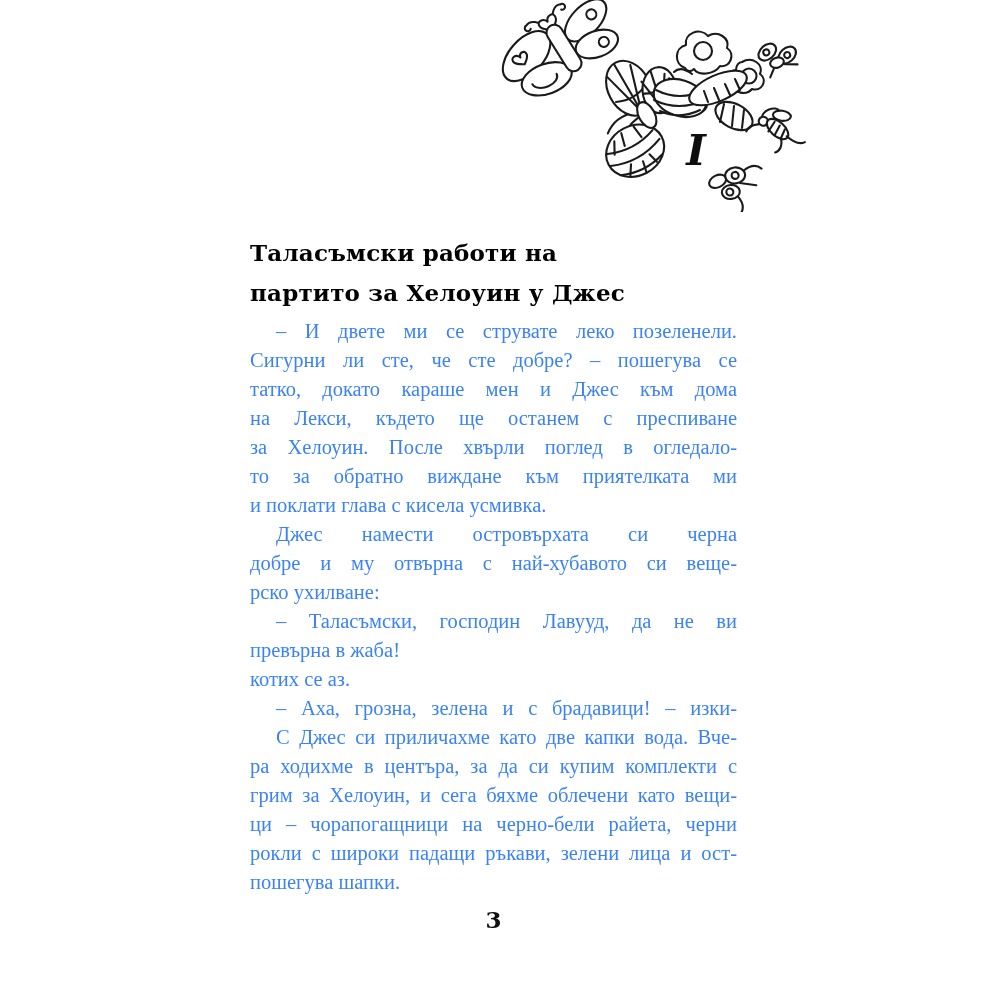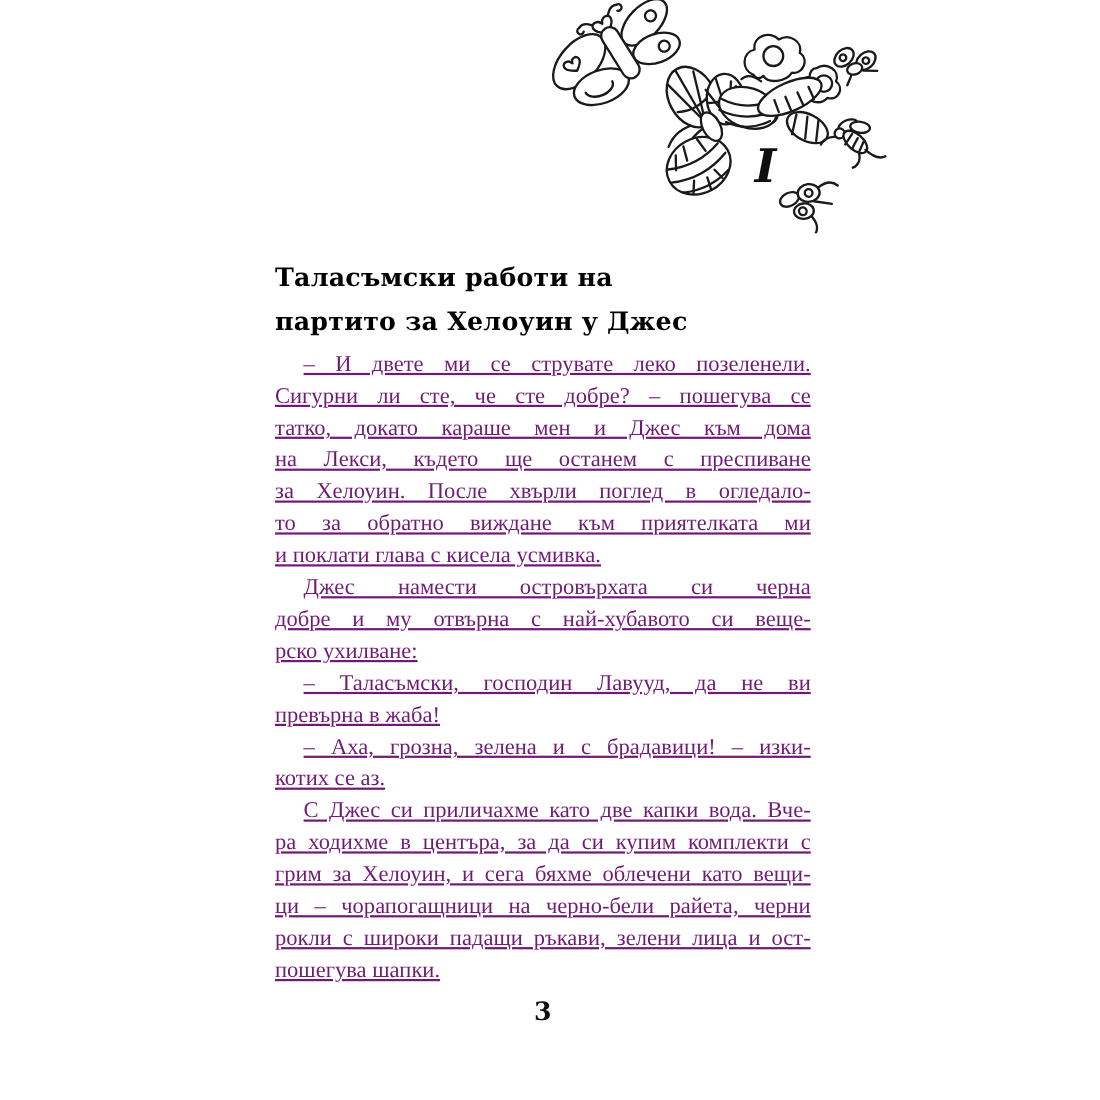--- a/index.html
+++ b/index.html
@@ -20,21 +20,21 @@
     font-family:"DejaVu Serif",serif;font-style:italic;font-weight:bold;
     font-size:42px;line-height:44px;color:#0e0e0e;
   }
   .title{
     position:absolute;left:250px;top:218px;width:510px;
     font-family:"DejaVu Serif",serif;font-weight:bold;
     font-size:23px;line-height:40px;color:#000;letter-spacing:.2px;
   }
   .body-text{
     position:absolute;left:250px;top:317px;width:487px;
-    font-size:20.5px;color:#701a75;text-decoration:underline;
+    font-size:20.5px;color:#3b82f6;
   }
   .para{margin:0;}
   .line{
     height:29px;line-height:29px;
     text-align:justify;text-align-last:justify;
   }
   .line.first{text-indent:26px;}
   .line.last{text-align-last:left;}
   .page-num{
     position:absolute;left:250px;top:906px;width:487px;
@@ -142,22 +142,22 @@
       <div class="para">
         <div class="line first">Джес намести островърхата си черна</div>
         <div class="line">добре и му отвърна с най-хубавото си веще-</div>
         <div class="line last">рско ухилване:</div>
       </div>
       <div class="para">
         <div class="line first">– Таласъмски, господин Лавууд, да не ви</div>
         <div class="line last">превърна в жаба!</div>
       </div>
       <div class="para">
+        <div class="line last">котих се аз.</div>
         <div class="line first">– Аха, грозна, зелена и с брадавици! – изки-</div>
-        <div class="line last">котих се аз.</div>
       </div>
       <div class="para">
         <div class="line first">С Джес си приличахме като две капки вода. Вче-</div>
         <div class="line">ра ходихме в центъра, за да си купим комплекти с</div>
         <div class="line">грим за Хелоуин, и сега бяхме облечени като вещи-</div>
         <div class="line">ци – чорапогащници на черно-бели райета, черни</div>
         <div class="line">рокли с широки падащи ръкави, зелени лица и ост-</div>
         <div class="line last">пошегува шапки.</div>
       </div>
     </div>

